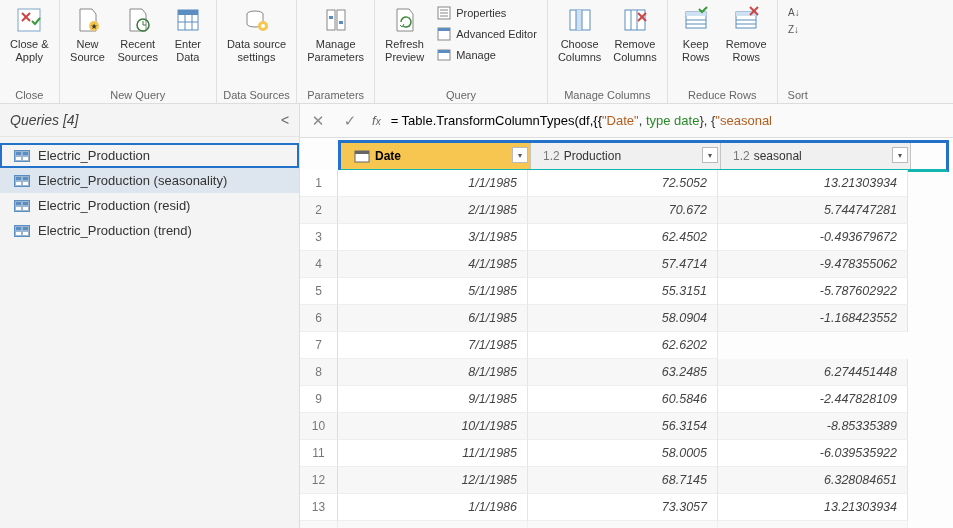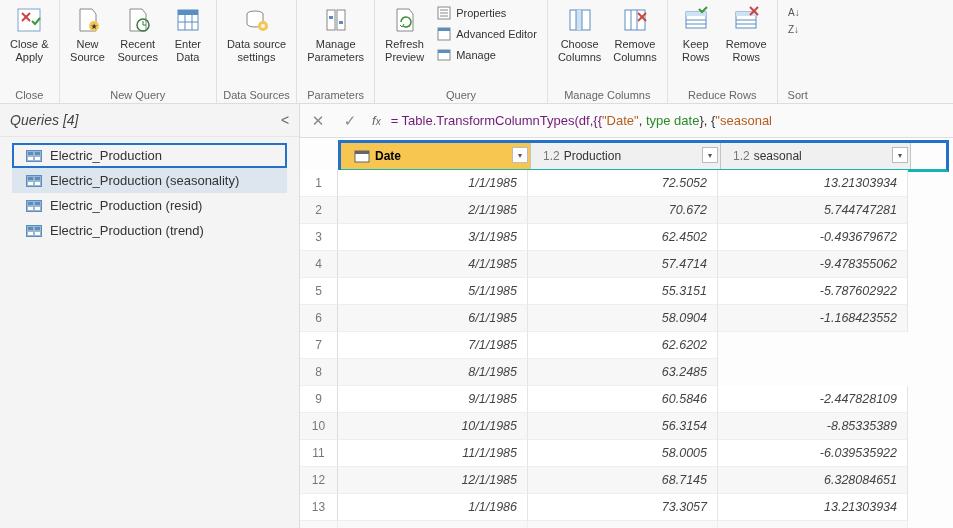--- a/index.html
+++ b/index.html
@@ -17,36 +17,36 @@
 .small-item { display: flex; align-items: center; gap: 4px; font-size: 11px; cursor: pointer; padding: 1px 2px; }
 .small-item .mic { width: 16px; height: 16px; display: flex; align-items: center; justify-content: center; }
 .sort-col { display:flex; flex-direction:column; justify-content:flex-start; padding:4px 6px; gap:3px; min-width:30px;}
 .sort-ic { width:20px; height:14px; cursor:pointer;}
 
 
 .main { display: flex; height: calc(528px - 104px); }
 .queries-panel { width: 300px; border-right: 1px solid #ddd; background: #f4f4f4; display: flex; flex-direction: column; }
 .queries-header { display: flex; align-items: center; justify-content: space-between; padding: 8px 10px; font-size: 14px; color: #444; border-bottom: 1px solid #e6e6e6; font-style: italic;}
 .queries-header .collapse { font-size: 14px; color: #666; cursor: pointer; }
-.query-list { padding: 6px 12px; }
+.query-list { padding: 6px 0; }
 .query-item { display: flex; align-items: center; gap: 8px; padding: 5px 14px; font-size: 13px; color: #333; cursor: pointer; }
 .query-item.selected { background: #dde6ee; }
 .query-item.highlighted { border: 2px solid #2371c9; padding: 3px 12px; }
 .query-item .qic { width: 16px; height: 12px; }
 .qtable { border:1px solid #5a8dc0; background:#fff; display:grid; grid-template-columns:1fr 1fr; grid-template-rows:1fr 1fr; width:16px; height:12px;}
 .qtable div{border:0.5px solid #9bb6d3;}
 .qtable .hd{background:#5a8dc0;}
 
 
 .data-area { flex: 1; display: flex; flex-direction: column; overflow: hidden; }
 .formula-bar { display: flex; align-items: center; height: 34px; border-bottom: 1px solid #ddd; padding: 0 6px; gap: 8px; background:#fafafa;}
 .formula-bar .fx-btn { width: 24px; height: 24px; display: flex; align-items: center; justify-content: center; color: #888; cursor: pointer; font-size: 15px;}
 .formula-bar .fx-label { font-style: italic; color: #666; font-size: 13px; margin:0 2px;}
 .formula-bar .fx-text { flex: 1; font-family: Consolas, monospace; font-size: 13px; white-space: nowrap; overflow: hidden; color: #333; }
-.fx-text .kw-fn{color:#701a75;}
+.fx-text .kw-fn{color:#000000;}
 .fx-text .kw-str{color:#b35d1f;}
 .fx-text .kw-type{color:#2a8a2a;}
 
 .grid-container { flex: 1; overflow: hidden; position: relative; }
 .colheaders { display: flex; position: relative; border: 3px solid #2371c9; border-bottom: 3px solid #13b5b1; margin: 2px 4px 0 38px; }
 .colh { display: flex; align-items: center; height: 26px; border-right: 1px solid #c4c4c4; padding: 0 12px; font-size: 12px; position: relative; }
 .colh .type-ic { width:18px; height:16px; display:flex; align-items:center; justify-content:center; margin-right:4px;}
 .colh .dropbtn { position:absolute; right:2px; top:4px; width:16px; height:16px; border:1px solid #bbb; background:#fff; display:flex; align-items:center; justify-content:center; font-size:8px; color:#555; cursor:pointer;}
 .colh.date { background:#f6c651; color:#000; width: 190px;}
 .colh.prod { background:#f0f0f0; width: 190px;}
@@ -404,20 +404,21 @@
           </div>
           <div class="row">
             <div class="rownum">7</div>
             <div class="cell date">7/1/1985</div>
             <div class="cell num">62.6202</div>
           </div>
           <div class="row">
             <div class="rownum">8</div>
             <div class="cell date">8/1/1985</div>
             <div class="cell num">63.2485</div>
+            <div class="cell num">6.274451448</div>
           </div>
           <div class="row">
             <div class="rownum">9</div>
             <div class="cell date">9/1/1985</div>
             <div class="cell num">60.5846</div>
             <div class="cell num">-2.447828109</div>
           </div>
           <div class="row">
             <div class="rownum">10</div>
             <div class="cell date">10/1/1985</div>

